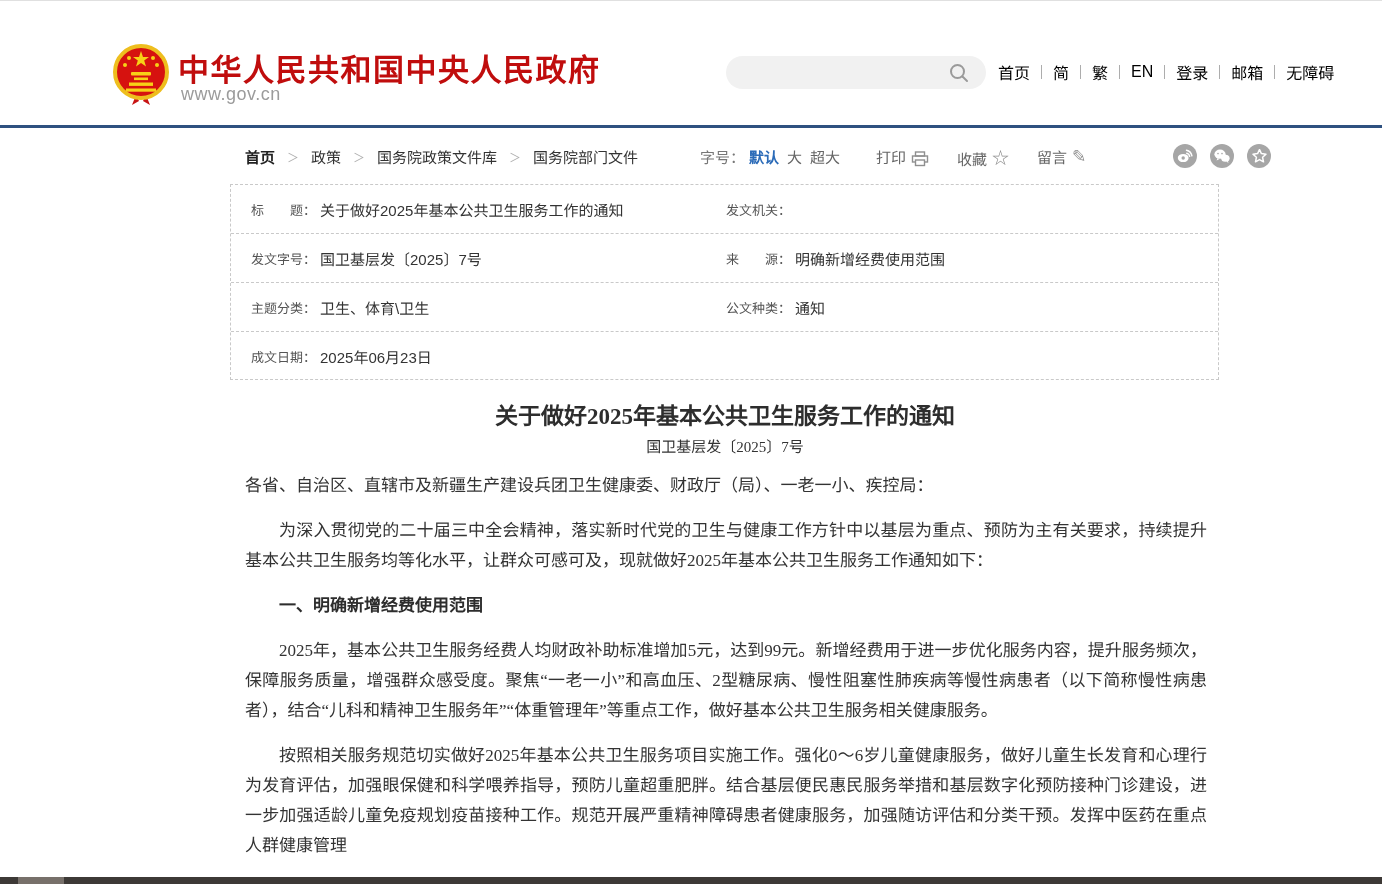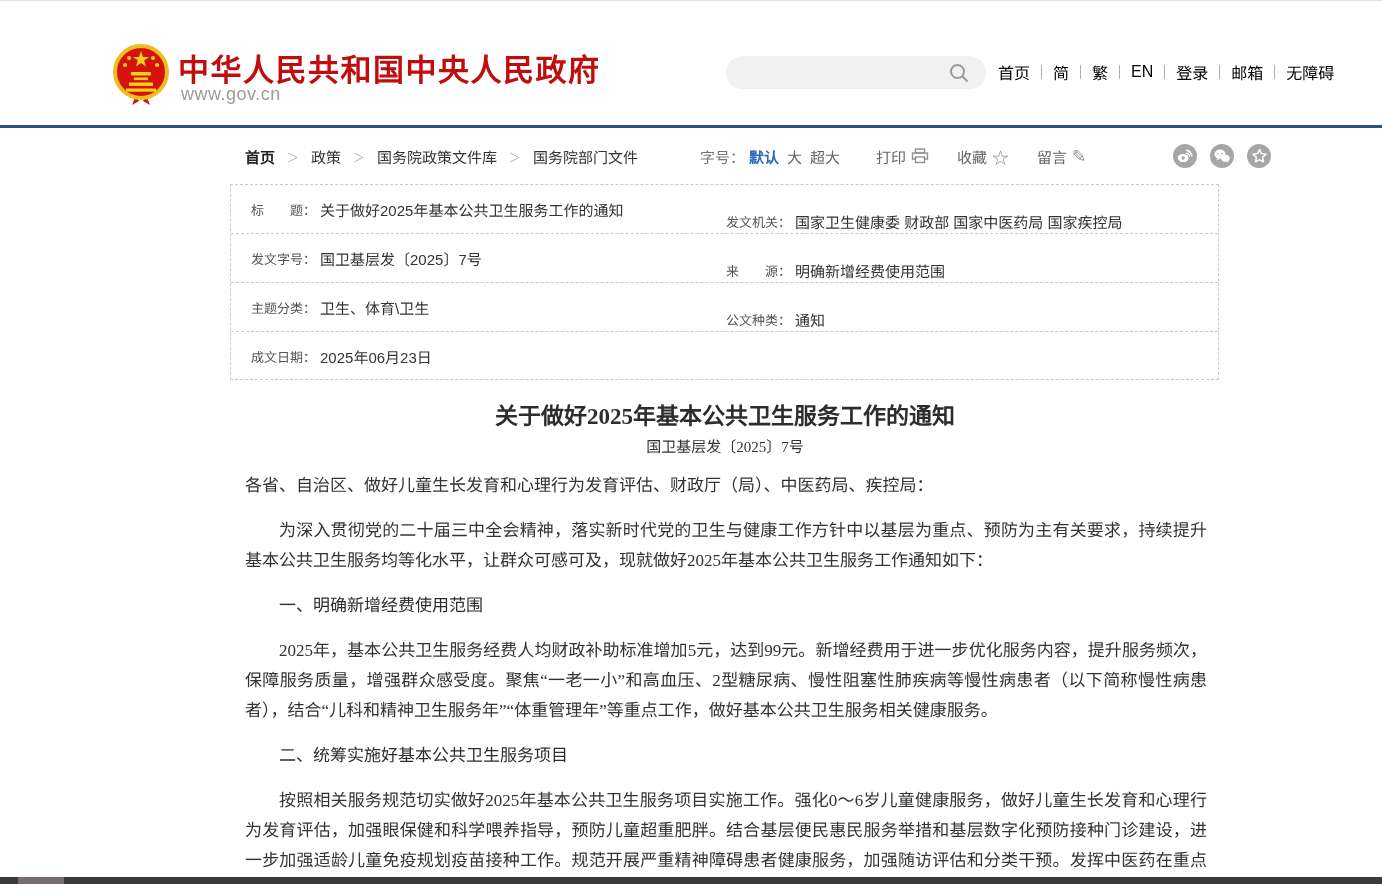--- a/index.html
+++ b/index.html
@@ -25,43 +25,43 @@
   .crumb-row { position:absolute; left:0; top:142px; width:1382px; height:26px; }
   .breadcrumb { position:absolute; left:245px; top:3px; display:flex; align-items:center; font-size:15px; color:#333; white-space:nowrap; }
   .breadcrumb .bc-home { font-weight:bold; color:#222; }
   .breadcrumb .bc-item { cursor:pointer; }
   .breadcrumb .bc-sep { color:#b0b0b0; font-size:12px; margin:0 12px; }
   .toolbar { position:absolute; left:700px; top:0; width:520px; height:26px; display:flex; align-items:center; white-space:nowrap; }
   .tb-label { font-size:15px; color:#777; }
   .tb-size { font-size:15px; color:#666; margin-left:8px; cursor:pointer; }
   .tb-size.active { color:#2b6bb8; font-weight:bold; margin-left:4px; }
   .tb-sep { display:inline-block; width:1px; height:15px; background:#cccccc; margin:0 18px; }
-  .tb-act { font-size:15px; color:#666; cursor:pointer; display:flex; align-items:center; margin-right:28px; }
+  .tb-act { font-size:15px; color:#666; cursor:pointer; display:flex; align-items:flex-end; margin-right:28px; }
   .tb-act .glyph { color:#8f8f8f; font-size:17px; margin-left:5px; }
   .share-icons { display:flex; align-items:center; margin-left:10px; }
   .share-circle { width:24px; height:24px; border-radius:50%; background:#a6a6a6; margin-left:13px; display:flex; align-items:center; justify-content:center; cursor:pointer; }
 
   
   .meta-table { position:absolute; left:230px; top:183px; width:989px; height:196px; border:1px dashed #c9c9c9; background:#fff; }
   .meta-row { position:relative; width:100%; height:49px; border-bottom:1px dashed #c9c9c9; }
   .meta-row:last-child { border-bottom:none; }
   .meta-cell-left { position:absolute; left:20px; top:0; height:100%; display:flex; align-items:center; }
-  .meta-cell-right { position:absolute; left:495px; top:12px; height:100%; display:flex; align-items:center; }
+  .meta-cell-right { position:absolute; left:495px; top:0; height:100%; display:flex; align-items:center; }
   .meta-label { font-size:13px; color:#555; white-space:pre; }
   .meta-value { font-size:15px; color:#333; margin-left:4px; }
 
   
   .doc-serif { font-family:"Liberation Serif", serif; }
   .art-title { position:absolute; left:230px; top:396px; width:990px; text-align:center; font-size:23px; font-weight:bold; color:#2d2d2d; }
   .art-docnum { position:absolute; left:230px; top:434px; width:990px; text-align:center; font-size:15px; color:#333; }
   .art-body { position:absolute; left:245px; top:470px; width:962px; font-size:17px; line-height:30px; color:#333; text-align:justify; }
   .blk { margin-bottom:15px; }
   .blk.salutation { text-indent:0; }
   .blk.paragraph { text-indent:2em; }
-  .blk.heading { text-indent:2em; font-weight:normal; color:#2d2d2d; margin-top:14px; }
+  .blk.heading { text-indent:2em; font-weight:bold; color:#2d2d2d; margin-top:14px; }
 
   
   .bottom-bar { position:absolute; left:0; top:876px; width:1382px; height:8px; background:#3d3936; }
   .bottom-bar .thumb { position:absolute; left:18px; top:0; width:46px; height:8px; background:#77706a; }
 </style>
 </head>
 <body>
 
 <div class="screen">
 
@@ -173,21 +173,20 @@
   </div>
 
   <div class="meta-table">
     <div class="meta-row">
       <div class="meta-cell-left">
         <span class="meta-label">标　　题：</span>
         <span class="meta-value">关于做好2025年基本公共卫生服务工作的通知</span>
       </div>
       <div class="meta-cell-right">
         <span class="meta-label">发文机关：</span>
-        <span class="meta-value">国家卫生健康委 财政部 国家中医药局 国家疾控局</span>
       </div>
     </div>
     <div class="meta-row">
       <div class="meta-cell-left">
         <span class="meta-label">发文字号：</span>
         <span class="meta-value">国卫基层发〔2025〕7号</span>
       </div>
       <div class="meta-cell-right">
         <span class="meta-label">来　　源：</span>
         <span class="meta-value">明确新增经费使用范围</span>
@@ -208,25 +207,24 @@
         <span class="meta-label">成文日期：</span>
         <span class="meta-value">2025年06月23日</span>
       </div>
     </div>
   </div>
 
   <h1 class="art-title doc-serif">关于做好2025年基本公共卫生服务工作的通知</h1>
   <div class="art-docnum doc-serif">国卫基层发〔2025〕7号</div>
 
   <div class="art-body doc-serif">
-    <div class="blk salutation">各省、自治区、做好儿童生长发育和心理行为发育评估、财政厅（局）、中医药局、疾控局：</div>
+    <div class="blk salutation">各省、自治区、直辖市及新疆生产建设兵团卫生健康委、财政厅（局）、一老一小、疾控局：</div>
     <div class="blk paragraph">为深入贯彻党的二十届三中全会精神，落实新时代党的卫生与健康工作方针中以基层为重点、预防为主有关要求，持续提升基本公共卫生服务均等化水平，让群众可感可及，现就做好2025年基本公共卫生服务工作通知如下：</div>
     <div class="blk heading">一、明确新增经费使用范围</div>
     <div class="blk paragraph">2025年，基本公共卫生服务经费人均财政补助标准增加5元，达到99元。新增经费用于进一步优化服务内容，提升服务频次，保障服务质量，增强群众感受度。聚焦“一老一小”和高血压、2型糖尿病、慢性阻塞性肺疾病等慢性病患者（以下简称慢性病患者），结合“儿科和精神卫生服务年”“体重管理年”等重点工作，做好基本公共卫生服务相关健康服务。</div>
-    <div class="blk heading">二、统筹实施好基本公共卫生服务项目</div>
     <div class="blk paragraph">按照相关服务规范切实做好2025年基本公共卫生服务项目实施工作。强化0～6岁儿童健康服务，做好儿童生长发育和心理行为发育评估，加强眼保健和科学喂养指导，预防儿童超重肥胖。结合基层便民惠民服务举措和基层数字化预防接种门诊建设，进一步加强适龄儿童免疫规划疫苗接种工作。规范开展严重精神障碍患者健康服务，加强随访评估和分类干预。发挥中医药在重点人群健康管理</div>
   </div>
 
   <div class="bottom-bar">
     <div class="thumb"></div>
   </div>
 
 </div>
 
 </body></html>

